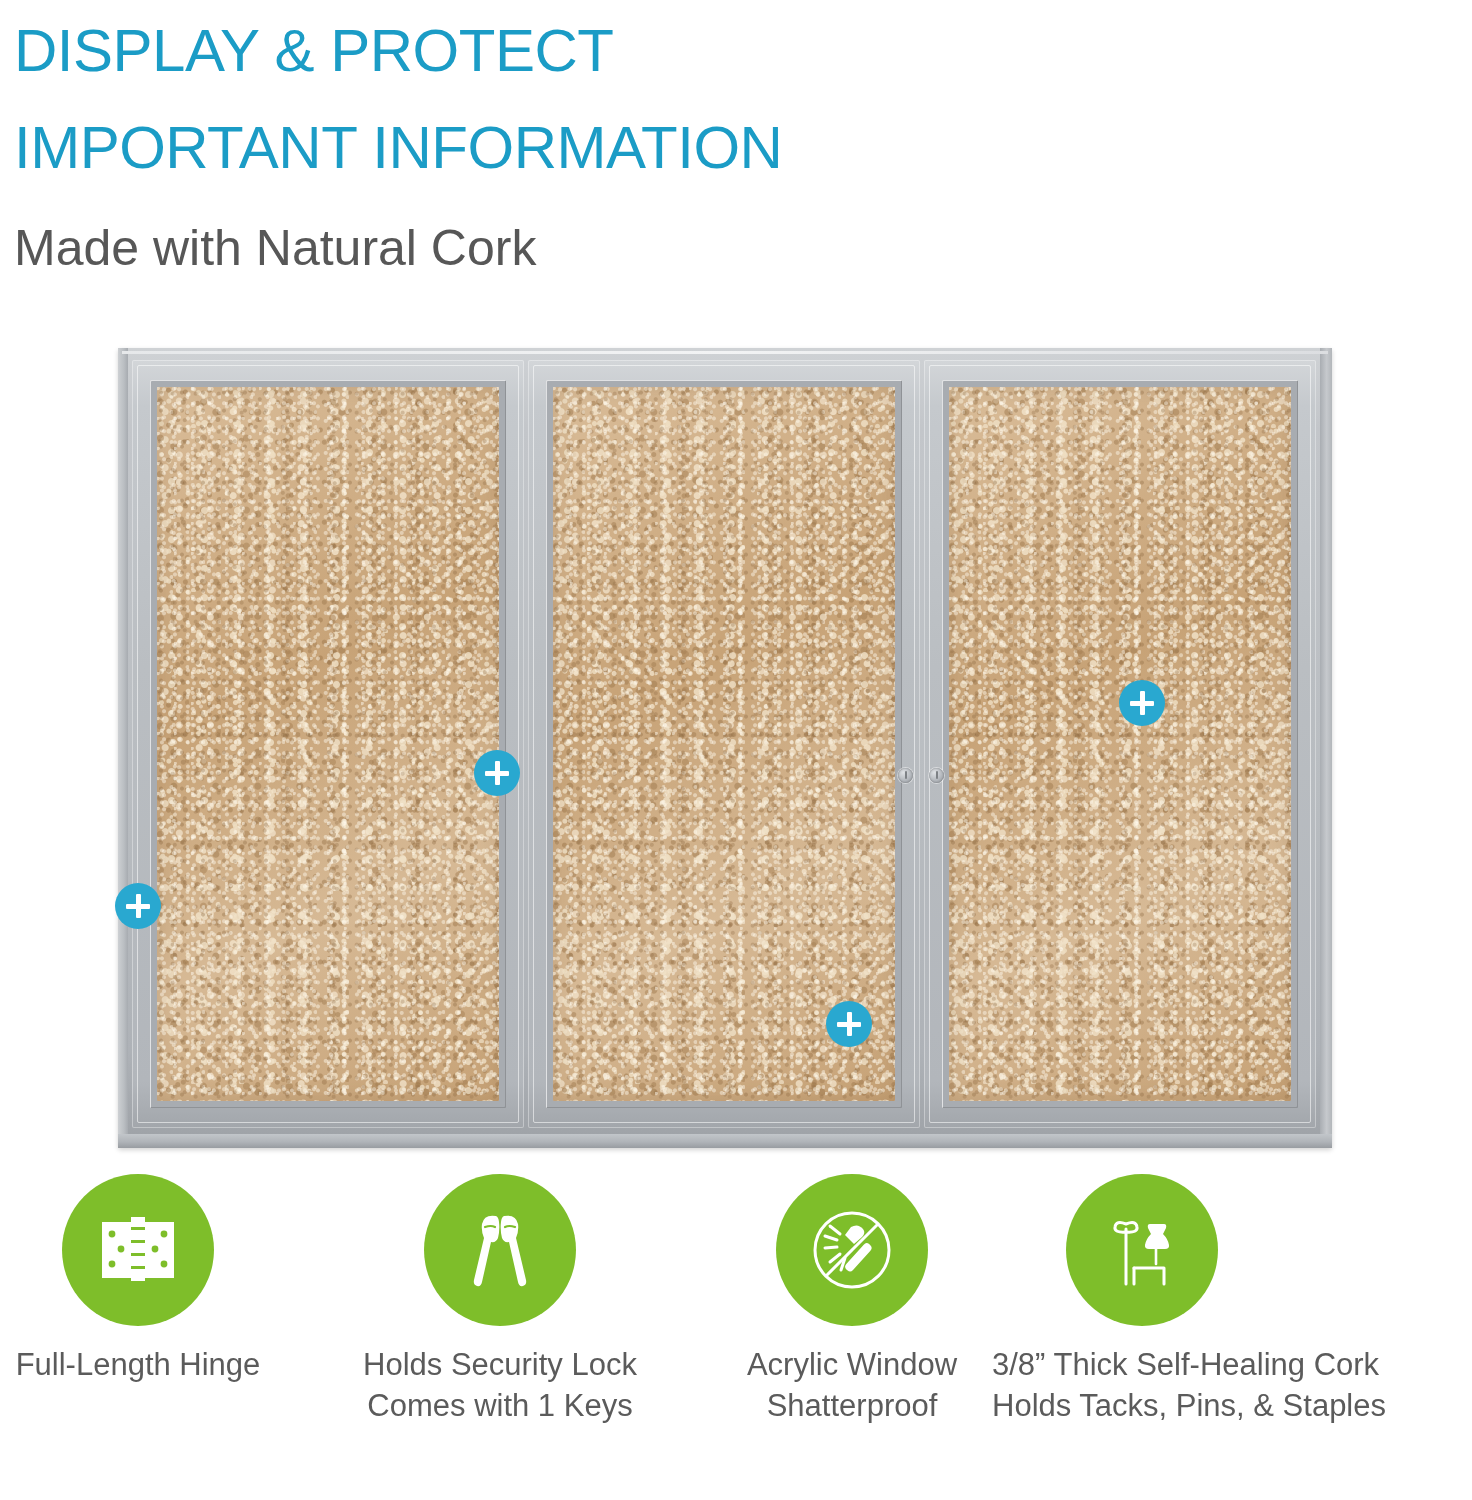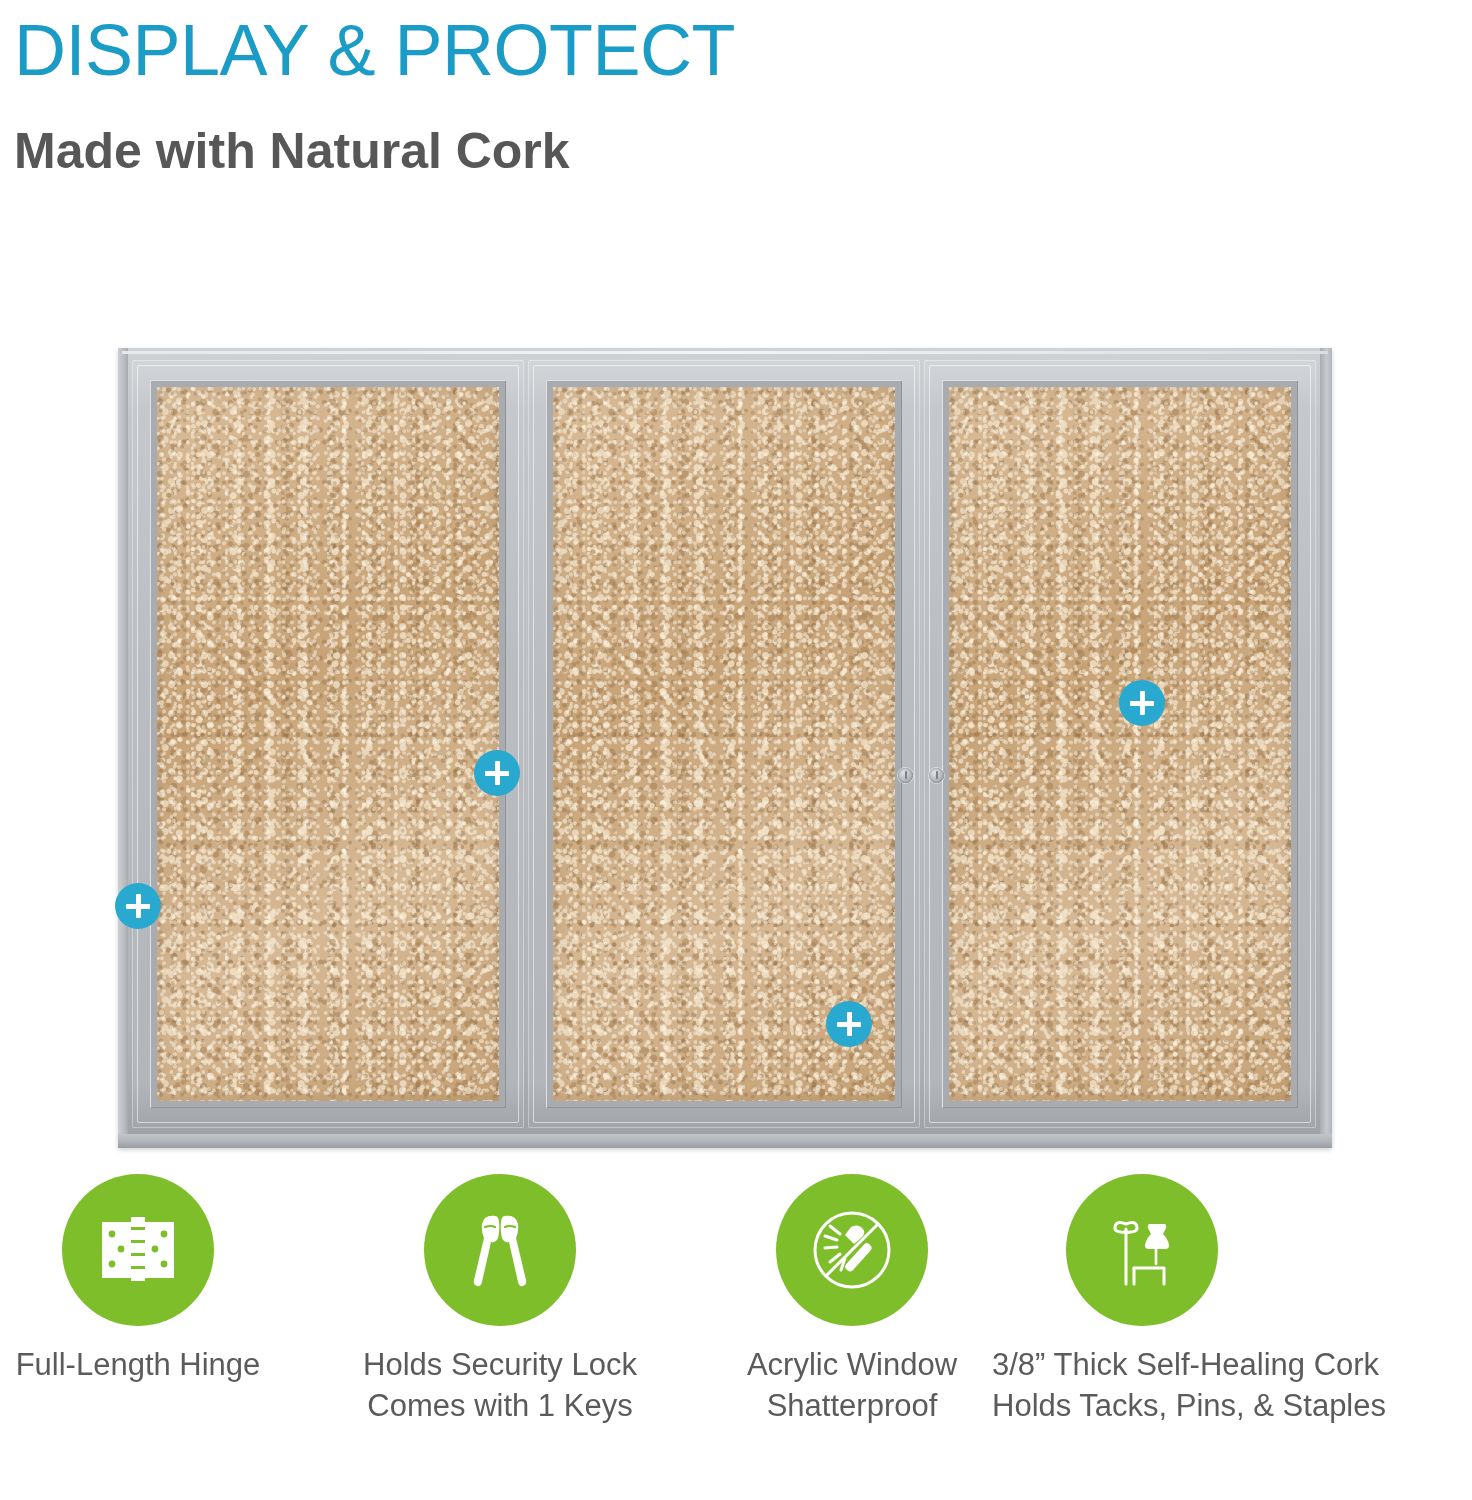--- a/index.html
+++ b/index.html
@@ -18,33 +18,33 @@
 
   
   .headline-block {
     position: absolute;
     left: 14px; top: 2px;
     width: 1300px;
   }
   .headline {
     color: #1B9CC6;
     font-family: "Liberation Sans", sans-serif;
-    font-size: 72px;
+    font-size: 60px;
     line-height: 97px;
     font-weight: 400;
     letter-spacing: -0.5px;
     white-space: nowrap;
     margin: 0;
   }
   .subhead {
     color: #575757;
     font-family: "Liberation Sans", sans-serif;
     font-size: 50px;
     line-height: 60px;
-    font-weight: 700;
+    font-weight: 400;
     margin: 0;
     padding-top: 22px;
     white-space: nowrap;
   }
 
   
   .connectors {
     position: absolute;
     left: 0; top: 0;
     width: 1472px; height: 1500px;
@@ -234,20 +234,21 @@
     font-size: 31px;
     line-height: 41px;
     white-space: nowrap;
   }
 </style>
 </head>
 <body>
 
 <div class="headline-block">
   <h1 class="headline">DISPLAY &amp; PROTECT</h1>
+  <h1 class="headline">IMPORTANT INFORMATION</h1>
   <p class="subhead">Made with Natural Cork</p>
 </div>
 
 <svg class="connectors" viewBox="0 0 1472 1500" width="1472" height="1500" aria-hidden="true">
   <defs>
     <linearGradient id="lineGrad1" x1="0" y1="0" x2="0" y2="1">
       <stop offset="0%" stop-color="#29A8D0"></stop>
       <stop offset="45%" stop-color="#4FB57E"></stop>
       <stop offset="100%" stop-color="#7EBE2A"></stop>
     </linearGradient>

